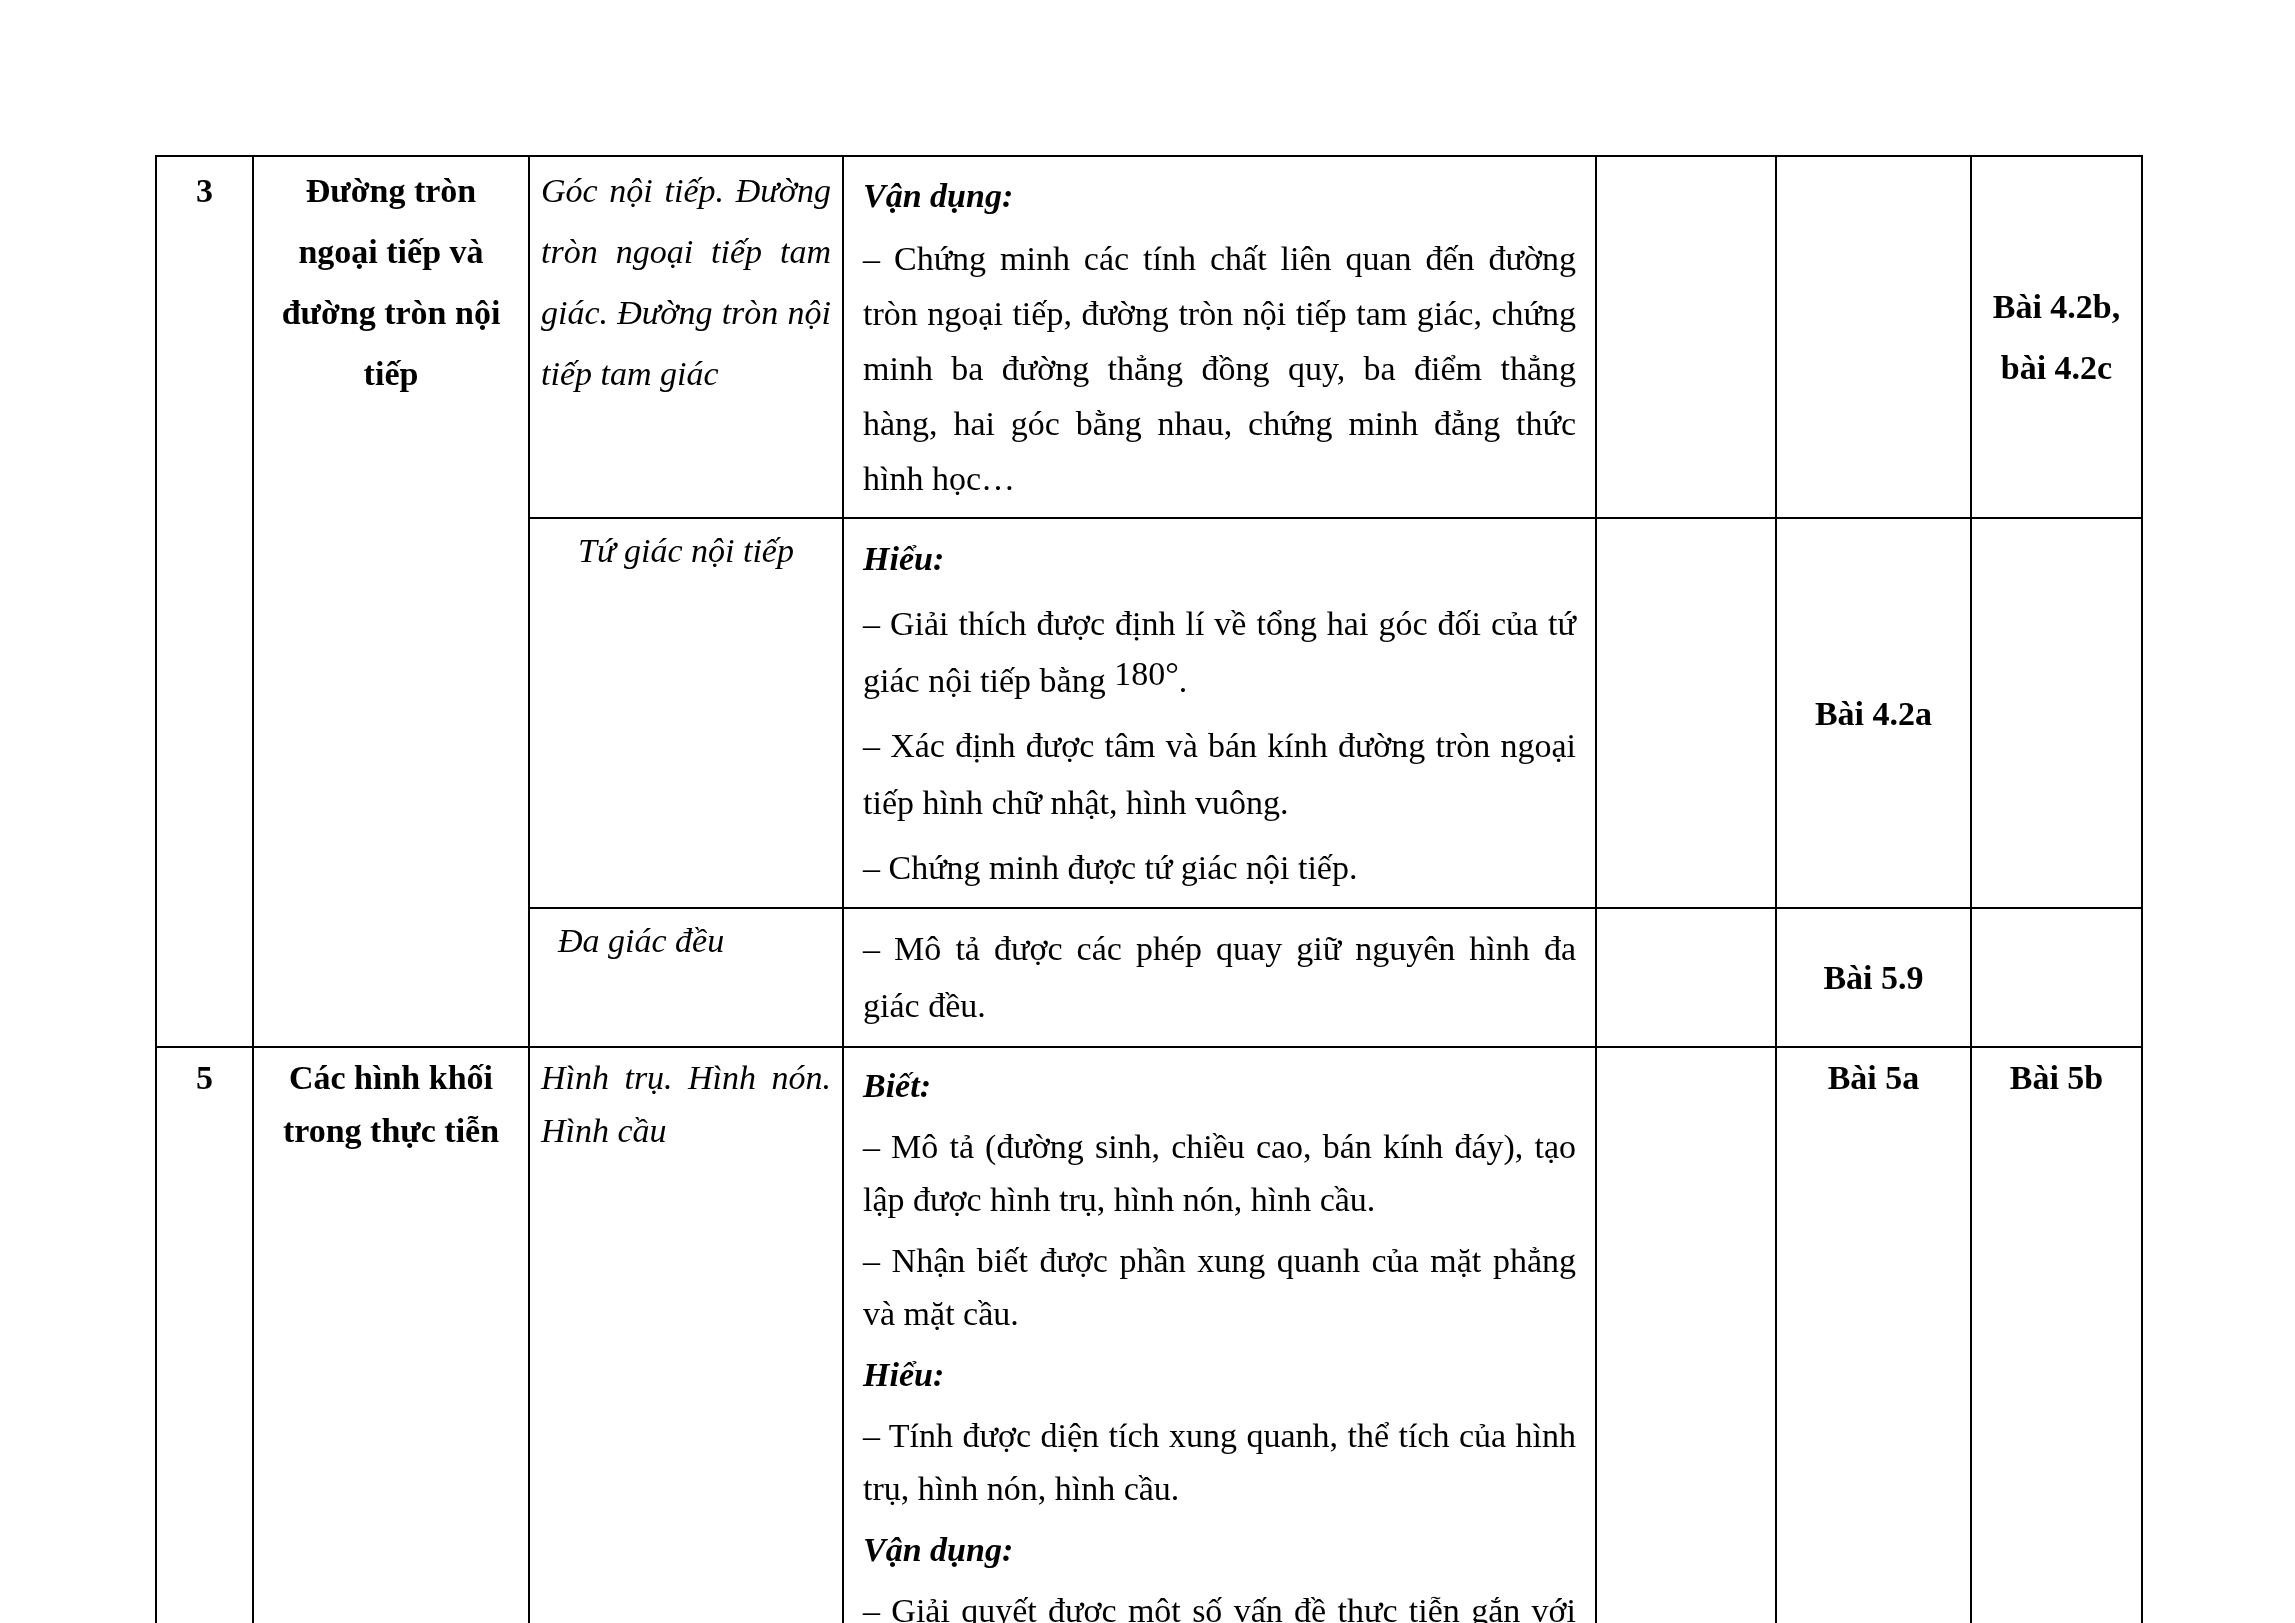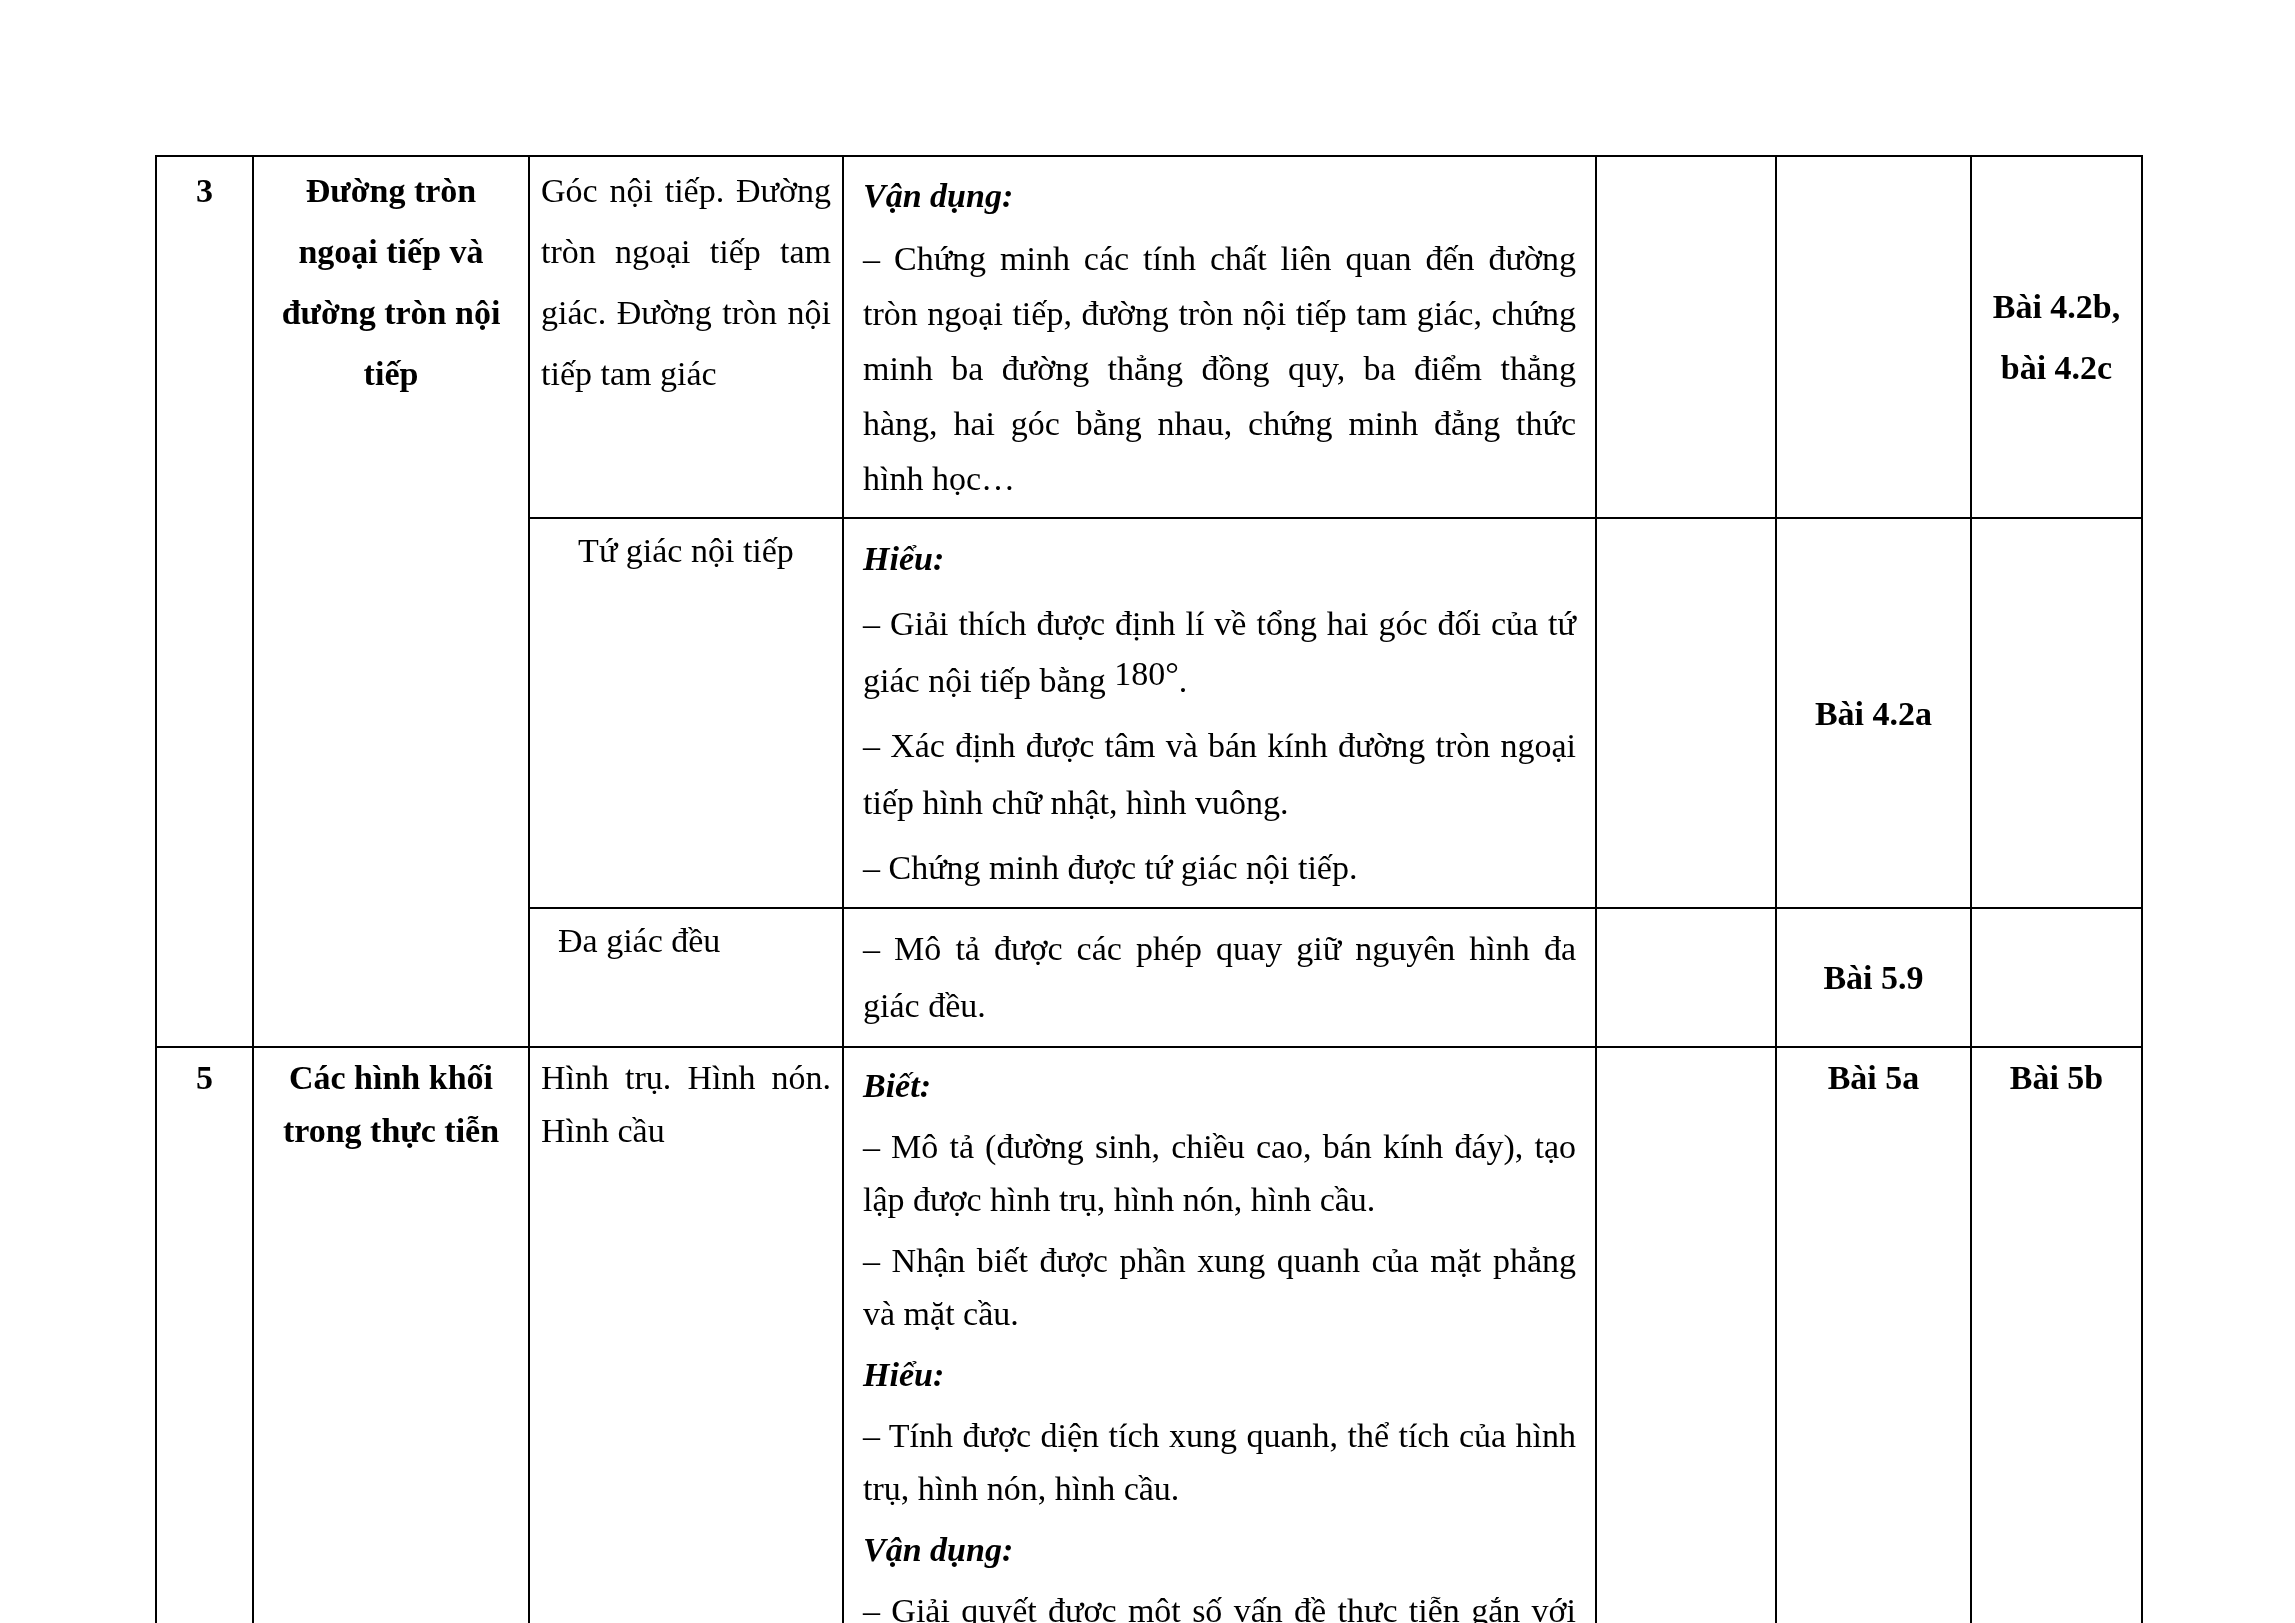--- a/index.html
+++ b/index.html
@@ -31,21 +31,21 @@
   td {
     vertical-align: top;
     padding: 3.1px 11px;
     overflow: hidden;
   }
   td.middle  { vertical-align: middle; border-radius: 17px; }
   .center    { text-align: center; }
   .justify   { text-align: justify; }
   .left      { text-align: left; padding-left: 28px; }
   .bold      { font-weight: bold; }
-  .italic    { }
+  .italic    { font-style: italic; }
   .lh78      { line-height: 61px; }
   .lh73      { line-height: 57px; }
   .lh72      { line-height: 57px; }
   .lh70      { line-height: 55px; }
   .lh67      { line-height: 53px; }
   p.para {
     margin: 8px;
     text-align: justify;
   }
   p.para.heading {

